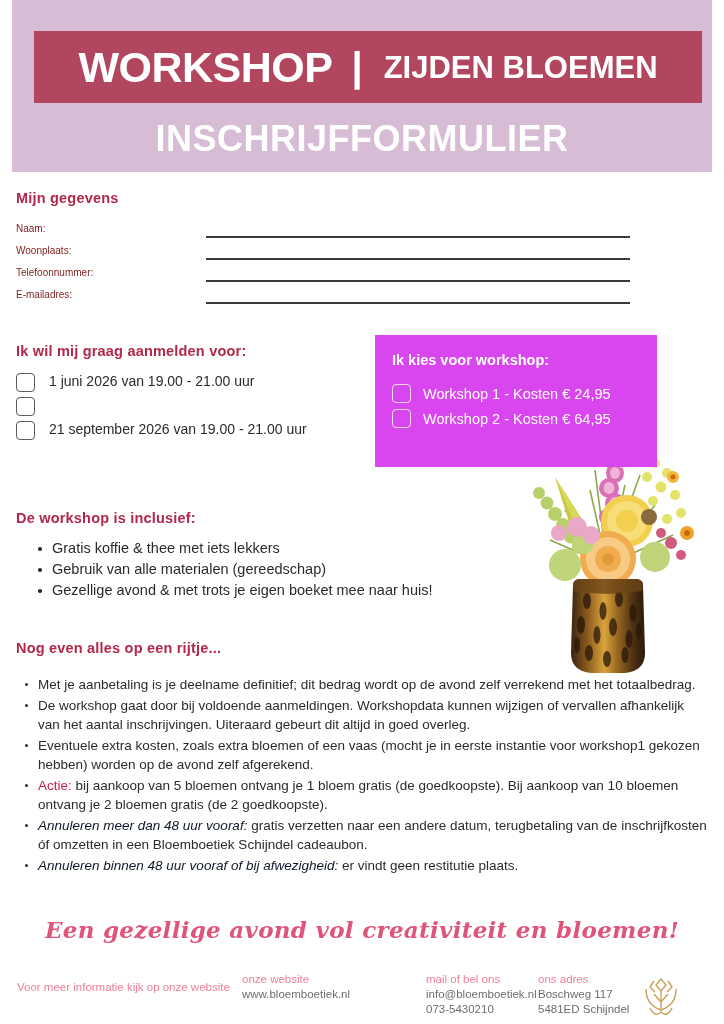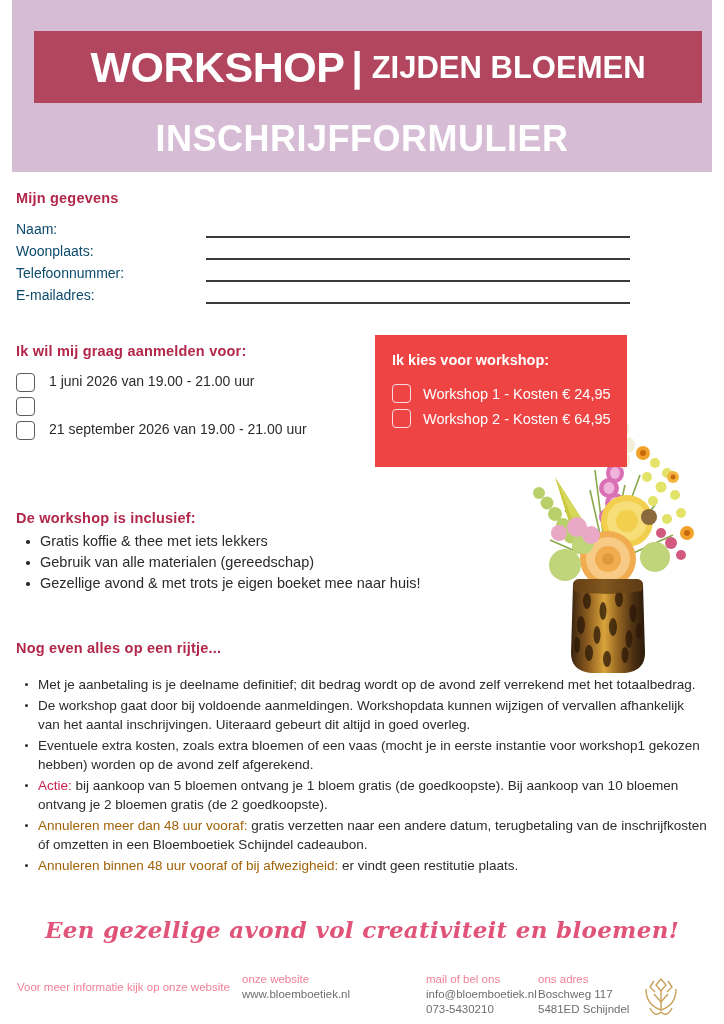--- a/index.html
+++ b/index.html
@@ -23,21 +23,21 @@
     background: #d6bcd4;
   }
   .header-bar {
     position: absolute;
     left: 22px; top: 31px;
     width: 668px; height: 72px;
     background: #b2465f;
     display: flex;
     align-items: center;
     justify-content: center;
-    gap: 0px;
+    gap: 12px;
   }
   .title-main {
     color: #ffffff;
     font-size: 43px;
     font-weight: bold;
     letter-spacing: -0.5px;
     line-height: 1;
     white-space: nowrap;
   }
   .title-sep {
@@ -75,22 +75,22 @@
   }
 
   
   .mijn-block { position: absolute; left: 16px; top: 190px; width: 660px; }
   .mijn-title { margin-bottom: 12px; }
   .field-row {
     position: relative;
     height: 22px;
   }
   .field-label {
-    font-size: 14px;
-    color: #0c4a6e;
+    font-size: 10px;
+    color: #7f1d1d;
     line-height: 22px;
     margin-top: 16px;
   }
   .field-line {
     position: absolute;
     left: 190px;
     bottom: 2px;
     width: 424px;
     height: 2px;
     background: #3a3a3a;
@@ -111,22 +111,22 @@
     font-size: 14px;
     color: #2b2b2b;
     margin-left: 14px;
     white-space: nowrap;
   }
 
   
   .kies-box {
     position: absolute;
     left: 375px; top: 335px;
-    width: 252px; height: 132px;
-    background: #ef4444;
+    width: 282px; height: 132px;
+    background: #d946ef;
     padding: 17px 0 0 17px;
   }
   .kies-title {
     color: #ffffff;
     font-weight: bold;
     font-size: 14.5px;
     margin-bottom: 13px;
   }
   .kies-row { display: flex; align-items: center; height: 25px; text-align: center; }
   .kies-checkbox {
@@ -139,21 +139,21 @@
   .kies-label {
     font-size: 14.5px;
     color: #ffffff;
     margin-left: 12px;
     white-space: nowrap;
   }
 
   
   .incl-block { position: absolute; left: 16px; top: 510px; width: 480px; }
   .incl-title { margin-bottom: 5px; }
-  .incl-list { list-style: none; margin: 0; padding: 0; }
+  .incl-list { list-style: none; margin: 12px; padding: 0; }
   .incl-list li {
     position: relative;
     font-size: 14.5px;
     color: #2b2b2b;
     line-height: 21px;
     padding-left: 24px;
   }
   .incl-list li::before {
     content: "";
     position: absolute;
@@ -177,21 +177,21 @@
   }
   .rij-list li::before {
     content: "";
     position: absolute;
     left: 9px; top: 8px;
     width: 3px; height: 3px;
     background: #2b2b2b;
     border-radius: 50%;
   }
   .hl-bold { color: #c9234b; font-weight: normal; }
-  .hl-pink { color: #a16207; }
+  .hl-pink { color: #0f172a; font-style: italic; }
 
   
   .tagline {
     position: absolute;
     left: 0; top: 916px;
     width: 724px;
     text-align: center;
     color: #e0547a;
     font-family: "DejaVu Serif", serif;
     font-style: italic;

